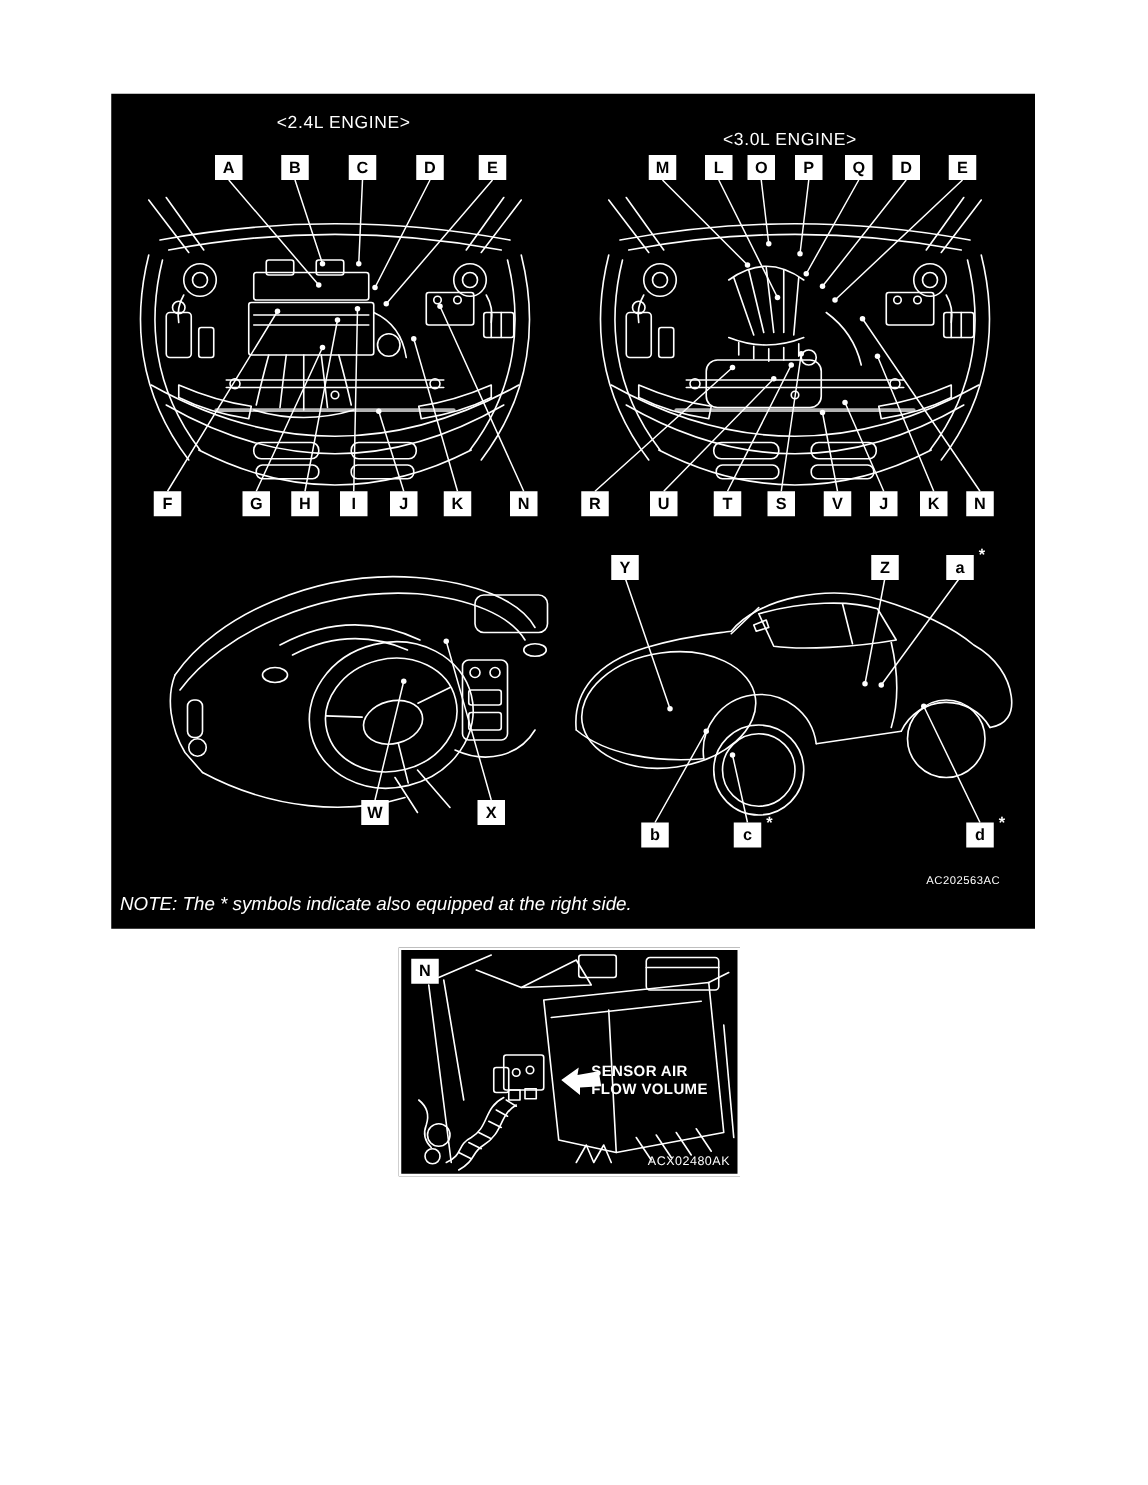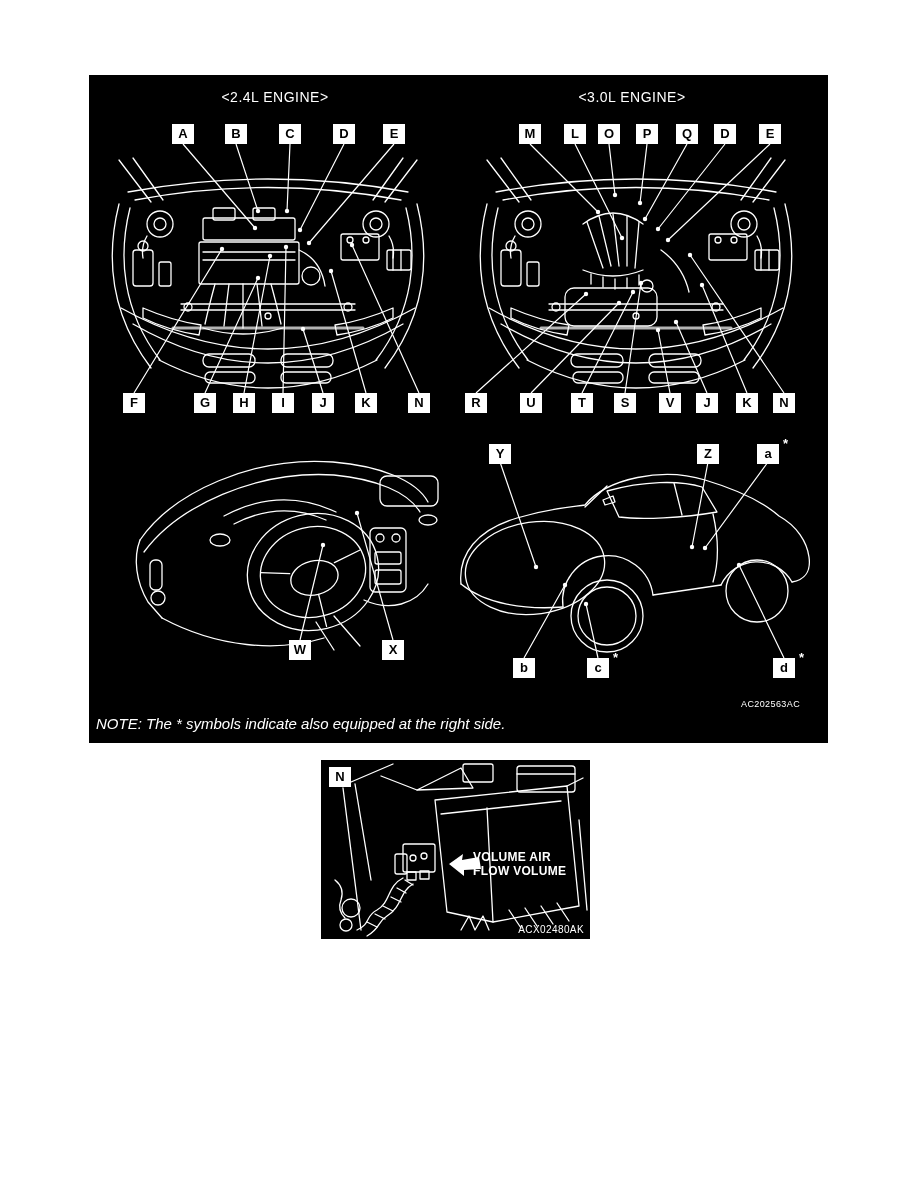--- a/index.html
+++ b/index.html
@@ -187,21 +187,21 @@
           <circle cx="603" cy="472" r="2.2"></circle>
           <circle cx="616" cy="473" r="2.2"></circle>
         <circle cx="476" cy="510" r="2.2"></circle>
           <circle cx="497" cy="529" r="2.2"></circle>
           <circle cx="650" cy="490" r="2.2"></circle>
       </g>
     </g>
   </svg>
 
   <div class="title" style="left:86px;top:14px">&lt;2.4L ENGINE&gt;</div>
-  <div class="title" style="left:443px;top:14px">&lt;3.0L ENGINE&gt;</div>
+  <div class="title" style="left:443px;top:28px">&lt;3.0L ENGINE&gt;</div>
 
   <div class="lbl" style="left:83px;top:49px">A</div>
   <div class="lbl" style="left:136px;top:49px">B</div>
   <div class="lbl" style="left:190px;top:49px">C</div>
   <div class="lbl" style="left:244px;top:49px">D</div>
   <div class="lbl" style="left:294px;top:49px">E</div>
 
   <div class="lbl" style="left:34px;top:318px">F</div>
   <div class="lbl" style="left:105px;top:318px">G</div>
   <div class="lbl" style="left:144px;top:318px">H</div>
@@ -278,17 +278,17 @@
       <path d="M 82,118 C 66,126 70,142 56,150 C 44,156 50,164 36,170"></path>
       <path d="M 92,124 C 78,132 82,146 66,156 C 56,162 60,168 46,176"></path>
       <path d="M 84,120 l 8,5 M 76,128 l 9,5 M 70,137 l 10,5 M 62,146 l 10,5 M 54,154 l 10,5 M 46,162 l 10,5"></path>
       <path d="M 258,60 L 266,150"></path>
       <path d="M 246,26 L 262,18"></path>
     </g>
     <polygon class="dot" points="128,104 142,94 141,100 158,97 160,109 143,110 143,116"></polygon>
   </svg>
   <div class="lbl">N</div>
   <div class="callout">
-    <div>VOLUME AIR</div>
+    <div>SENSOR AIR</div>
     <div>FLOW VOLUME</div>
   </div>
   <div class="figcode">ACX02480AK</div>
 </div>
 
 </body></html>

